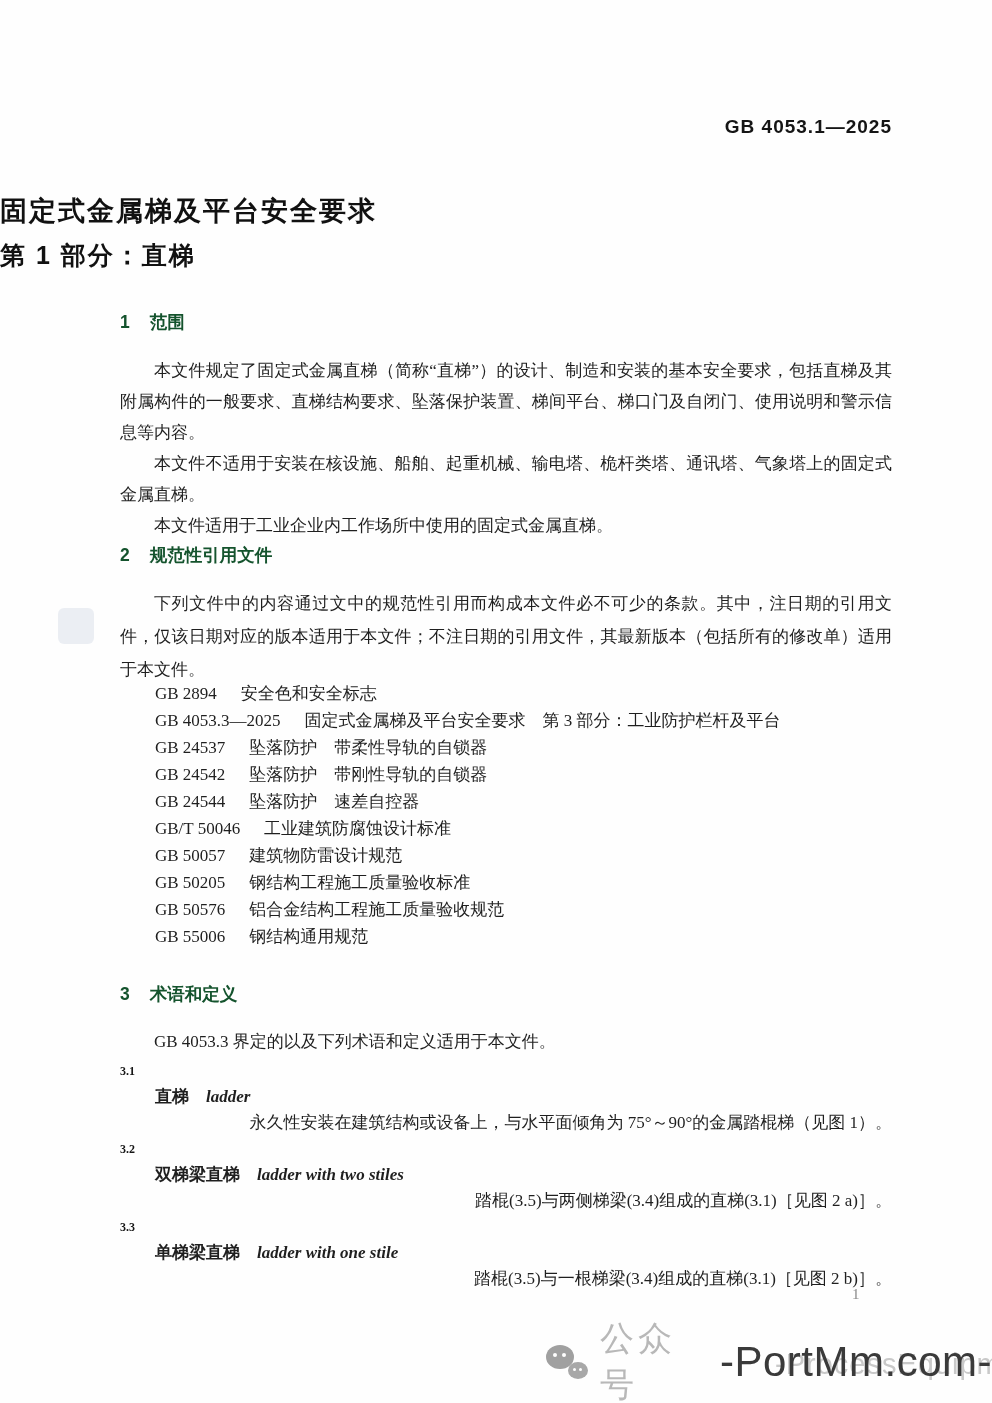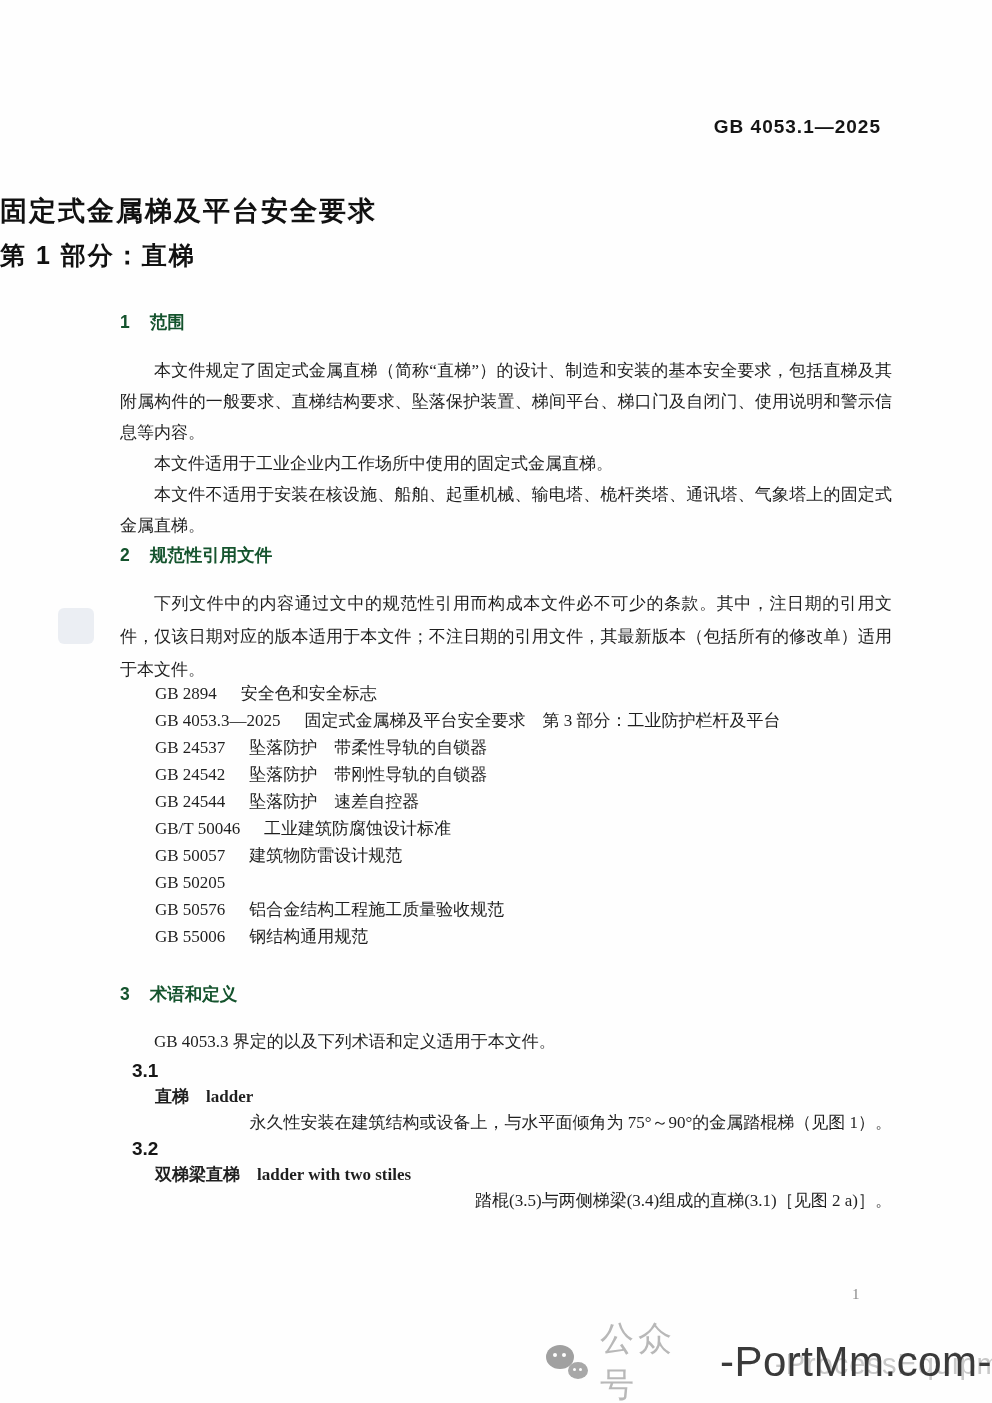--- a/index.html
+++ b/index.html
@@ -3,21 +3,21 @@
 <meta charset="utf-8">
 <style>
   html,body{margin:0;padding:0;background:#e8e8e8;}
   .doc{
     position:relative;width:992px;height:1403px;margin:0 auto;
     background:#fefefe;overflow:hidden;color:#1f1f1f;
     font-family:"Liberation Serif","DejaVu Serif",serif;
   }
 
   .doc-number{
-    position:absolute;top:116px;right:111px;
+    position:absolute;top:116px;right:100px;
     font-family:"Liberation Sans","DejaVu Sans",sans-serif;
     font-weight:bold;font-size:19px;letter-spacing:1px;color:#151515;
   }
   .title-block{position:absolute;top:194px;left:0;right:0;}
   .title-line{
     font-family:"Liberation Sans","DejaVu Sans",sans-serif;
     font-weight:bold;font-size:27px;line-height:34px;color:#111;letter-spacing:2px;
   }
   .title-line2{margin-top:10px;font-size:25px;}
 
@@ -30,24 +30,24 @@
 
   .scope-body{position:absolute;top:355px;left:120px;width:772px;font-size:17px;line-height:31px;}
   .scope-body p{margin:0;text-indent:2em;text-align:justify;}
 
   .refs-intro{position:absolute;top:587px;left:120px;width:772px;font-size:17px;line-height:33px;text-indent:2em;text-align:justify;margin:0;}
   .refs-list{position:absolute;top:680px;left:155px;width:740px;font-size:17px;}
   .ref-row{display:flex;gap:1.4em;height:27px;line-height:27px;white-space:nowrap;}
 
   .terms-intro{position:absolute;top:1030px;left:120px;width:772px;font-size:17px;margin:0;text-indent:2em;}
   .terms-list{position:absolute;top:1058px;left:120px;width:772px;font-size:17px;}
-  .term-num{height:26px;line-height:26px;font-family:Liberation Sans, sans-serif;font-weight:600;font-size:19px;color:#161616;margin-left:12px;}
+  .term-num{height:26px;line-height:26px;font-family:Liberation Serif, serif;font-weight:600;font-size:12px;color:#161616;}
   .term-name{height:26px;line-height:26px;margin-left:35px;font-weight:bold;}
   .term-name .zh{font-family:"Liberation Sans","DejaVu Sans",sans-serif;margin-right:1em;}
-  .term-name .en{font-family:"Liberation Serif","DejaVu Serif",serif;}
+  .term-name .en{font-family:"Liberation Serif","DejaVu Serif",serif;font-style:italic;}
   .term-def{height:26px;line-height:26px;margin-left:35px;white-space:nowrap;text-align:right;}
 
   .page-number{position:absolute;top:1286px;left:852px;font-size:15px;color:#8a8a8a;}
 
   .side-badge{
     position:absolute;top:608px;left:58px;width:36px;height:36px;
     background:#e7ebf1;border-radius:6px;opacity:.85;
   }
 
   .footer-watermark{position:absolute;top:1332px;left:546px;display:flex;align-items:center;height:60px;}
@@ -81,22 +81,22 @@
   <div class="title-block">
     <div class="title-line">固定式金属梯及平台安全要求</div>
     <div class="title-line title-line2">第 1 部分：直梯</div>
   </div>
 
   <div class="clause-heading" style="top:310px;">
     <span class="num">1</span><span>范围</span>
   </div>
   <div class="scope-body">
     <p>本文件规定了固定式金属直梯（简称“直梯”）的设计、制造和安装的基本安全要求，包括直梯及其附属构件的一般要求、直梯结构要求、坠落保护装置、梯间平台、梯口门及自闭门、使用说明和警示信息等内容。</p>
+    <p>本文件不适用于安装在核设施、船舶、起重机械、输电塔、桅杆类塔、通讯塔、气象塔上的固定式金属直梯。</p>
     <p>本文件适用于工业企业内工作场所中使用的固定式金属直梯。</p>
-    <p>本文件不适用于安装在核设施、船舶、起重机械、输电塔、桅杆类塔、通讯塔、气象塔上的固定式金属直梯。</p>
   </div>
 
   <div class="clause-heading" style="top:543px;">
     <span class="num">2</span><span>规范性引用文件</span>
   </div>
   <p class="refs-intro">下列文件中的内容通过文中的规范性引用而构成本文件必不可少的条款。其中，注日期的引用文件，仅该日期对应的版本适用于本文件；不注日期的引用文件，其最新版本（包括所有的修改单）适用于本文件。</p>
 
   <div class="refs-list">
     <div class="ref-row">
         <span>GB 2894</span>
@@ -121,20 +121,21 @@
     <div class="ref-row">
         <span>GB/T 50046</span>
         <span>工业建筑防腐蚀设计标准</span>
       </div>
     <div class="ref-row">
         <span>GB 50057</span>
         <span>建筑物防雷设计规范</span>
       </div>
     <div class="ref-row">
         <span>GB 50205</span>
+        <span>钢结构工程施工质量验收标准</span>
       </div>
     <div class="ref-row">
         <span>GB 50576</span>
         <span>铝合金结构工程施工质量验收规范</span>
       </div>
     <div class="ref-row">
         <span>GB 55006</span>
         <span>钢结构通用规范</span>
       </div>
   </div>
@@ -152,20 +153,27 @@
       </div>
       <div class="term-def">永久性安装在建筑结构或设备上，与水平面倾角为 75°～90°的金属踏棍梯（见图 1）。</div>
     </div>
     <div>
       <div class="term-num">3.2</div>
       <div class="term-name">
         <span class="zh">双梯梁直梯</span><span class="en">ladder with two stiles</span>
       </div>
       <div class="term-def">踏棍(3.5)与两侧梯梁(3.4)组成的直梯(3.1)［见图 2 a)］。</div>
     </div>
+    <div>
+      <div class="term-num">3.3</div>
+      <div class="term-name">
+        <span class="zh">单梯梁直梯</span><span class="en">ladder with one stile</span>
+      </div>
+      <div class="term-def">踏棍(3.5)与一根梯梁(3.4)组成的直梯(3.1)［见图 2 b)］。</div>
+    </div>
   </div>
 
   <div class="page-number">1</div>
 
   <div class="side-badge"></div>
 
   <div class="footer-watermark">
     <div class="wechat-icon">
       <div class="wx-big"></div>
       <div class="wx-small"></div>

